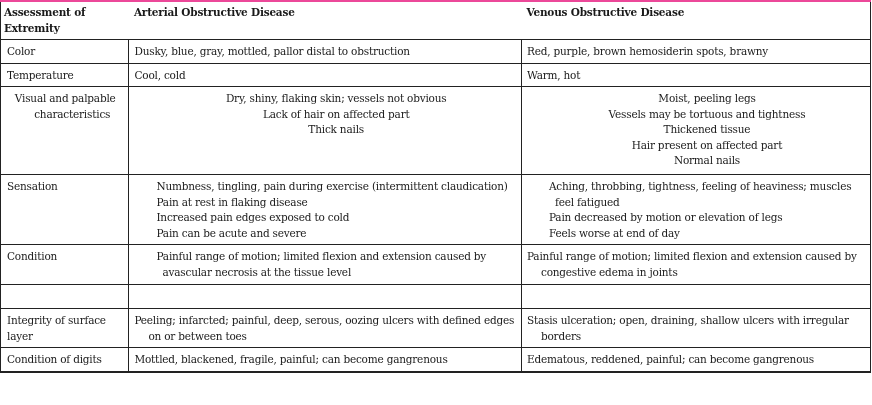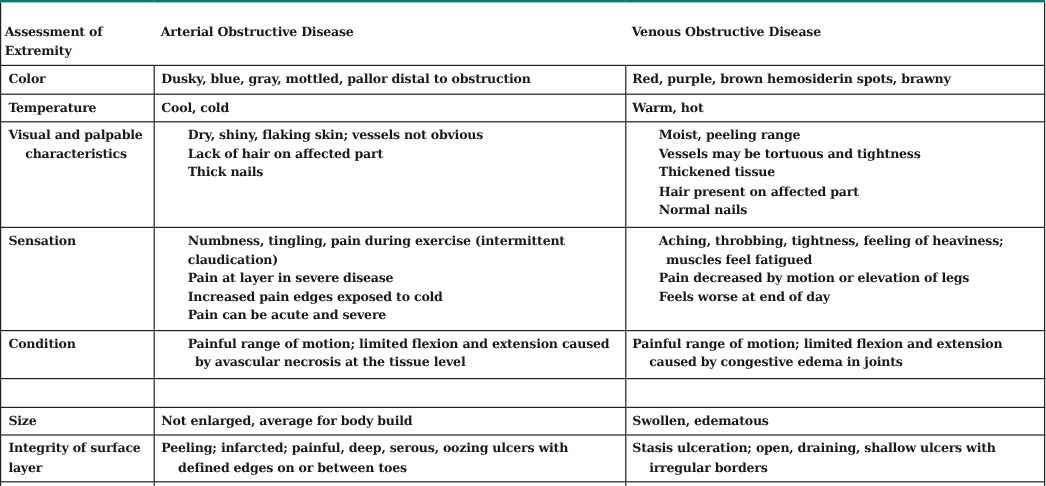--- a/index.html
+++ b/index.html
@@ -13,41 +13,40 @@
     color: #1a1a1a;
     letter-spacing: -0.2px;
     table-layout: fixed;
   }
   .tbl td, .tbl th {
     border: 1.5px solid #222;
     vertical-align: top;
     padding: 4px 5px 3px 5px;
     line-height: 15.5px;
     text-align: left;
-    font-weight: bold;
   }
   .tbl thead th {
     font-weight: bold;
     border-left: none; border-right: none;
-    border-top: 2px solid #0f766e;
+    border-top: 2px solid #ec4899;
     height: 19px;
-    padding-top: 18px;
+    padding-top: 3px;
   }
   .tbl thead th:first-child { border-left: 1.5px solid #222; padding-left: 3px; }
   .tbl thead th:last-child { border-right: 1.5px solid #222; }
   .col1 { width: 124px; }
   .col2 { width: 379px; }
   .col3 { width: 337px; }
   .tbl td.label { padding-left: 6px; }
   .item { display: block; padding-left: 22px; text-indent: 0; }
   .item-wrap { display: block; padding-left: 28px; text-indent: -6px; }
   .hang { display: block; padding-left: 14px; text-indent: -14px; }
   tr.r-color td { height: 15px; }
   tr.r-temp td { height: 15px; }
-  tr.r-visual td { height: 80px; }
+  tr.r-visual td { height: 80px; text-align: center; }
   tr.r-sens td { height: 61px; }
   tr.r-mob td { height: 32px; }
   tr.r-blank td { height: 16px; }
   tr.r-size td { height: 15px; }
   tr.r-integ td { height: 29px; }
   tr.r-pulse td { height: 15px; }
   tr.r-digits td { height: 15px; border-bottom: 2px solid #222; }
 </style>
 </head>
 <body>
@@ -90,33 +89,33 @@
     <tr class="r-visual">
       <td class="label">
           <span class="hang">Visual and palpable characteristics</span>
         </td>
       <td>
         <span class="item">Dry, shiny, flaking skin; vessels not obvious</span>
         <span class="item">Lack of hair on affected part</span>
         <span class="item">Thick nails</span>
       </td>
       <td>
-        <span class="item">Moist, peeling range</span>
+        <span class="item">Moist, peeling legs</span>
         <span class="item">Vessels may be tortuous and tightness</span>
         <span class="item">Thickened tissue</span>
         <span class="item">Hair present on affected part</span>
         <span class="item">Normal nails</span>
       </td>
     </tr>
 
     <tr class="r-sens">
       <td class="label">Sensation</td>
       <td>
         <span class="item">Numbness, tingling, pain during exercise (intermittent claudication)</span>
-        <span class="item">Pain at layer in severe disease</span>
+        <span class="item">Pain at rest in flaking disease</span>
         <span class="item">Increased pain edges exposed to cold</span>
         <span class="item">Pain can be acute and severe</span>
       </td>
       <td>
         <span class="item-wrap">Aching, throbbing, tightness, feeling of heaviness; muscles feel fatigued</span>
         <span class="item">Pain decreased by motion or elevation of legs</span>
         <span class="item">Feels worse at end of day</span>
       </td>
     </tr>
 
@@ -129,29 +128,20 @@
           <span class="hang">Painful range of motion; limited flexion and extension caused by congestive edema in joints</span>
         </td>
     </tr>
 
     <tr class="r-blank">
       <td class="label"></td>
       <td></td>
       <td></td>
     </tr>
 
-    <tr class="r-size">
-      <td class="label">Size</td>
-      <td>
-          <span class="hang">Not enlarged, average for body build</span>
-        </td>
-      <td>
-          <span class="hang">Swollen, edematous</span>
-        </td>
-    </tr>
 
     <tr class="r-integ">
       <td class="label">Integrity of surface layer</td>
       <td>
           <span class="hang">Peeling; infarcted; painful, deep, serous, oozing ulcers with defined edges on or between toes</span>
         </td>
       <td>
           <span class="hang">Stasis ulceration; open, draining, shallow ulcers with irregular borders</span>
         </td>
     </tr>

